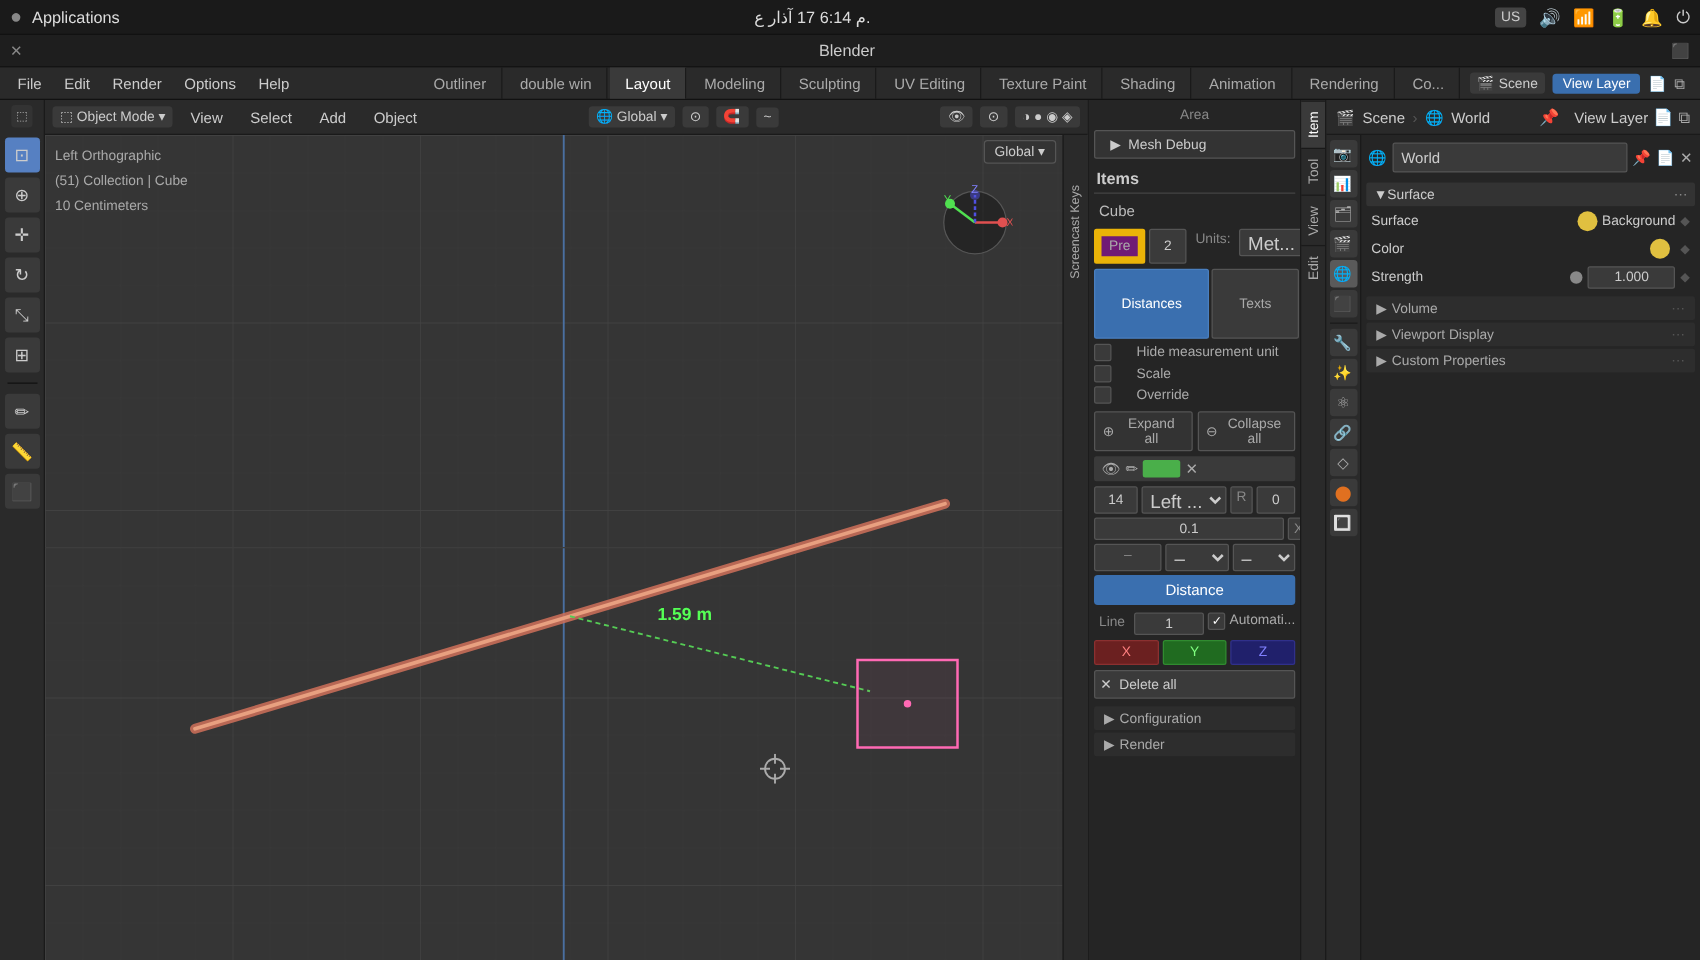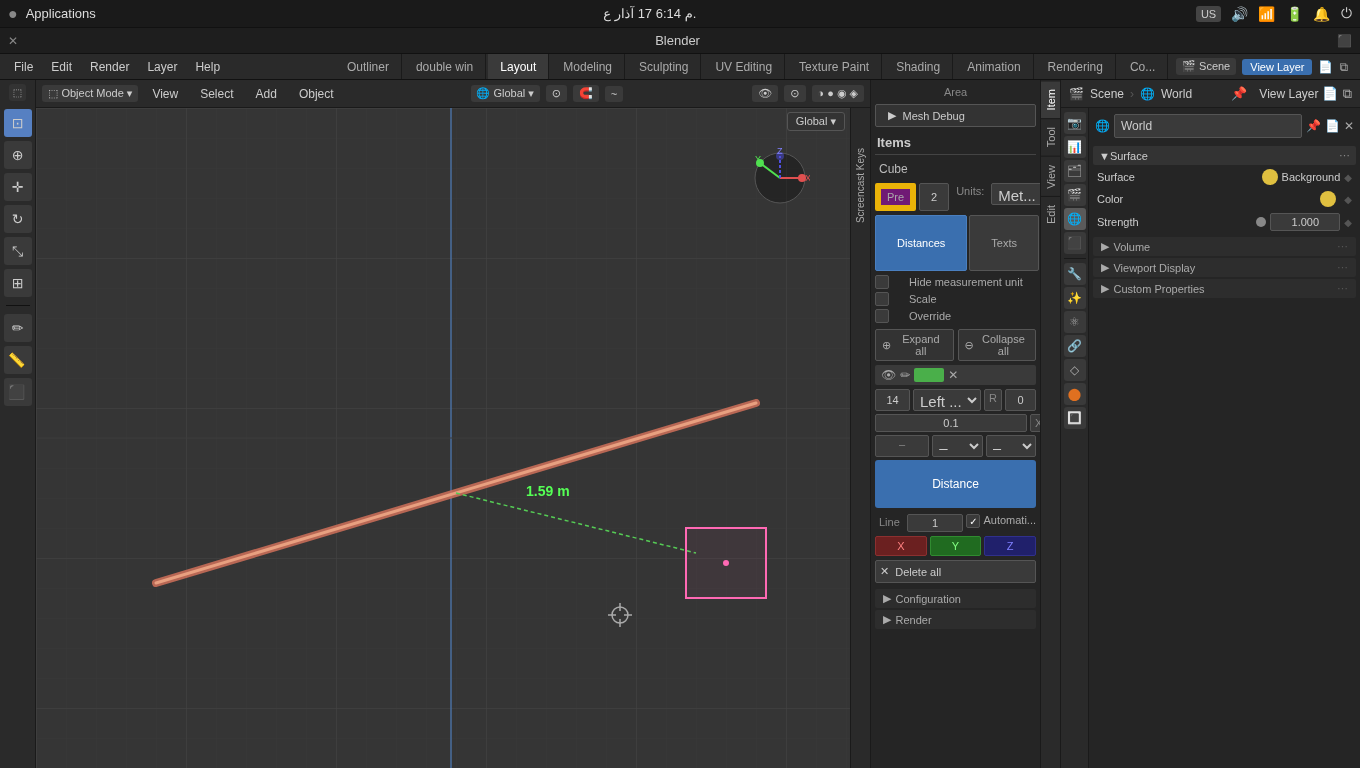--- a/index.html
+++ b/index.html
@@ -68,21 +68,21 @@
 
     
     ::-webkit-scrollbar { width: 6px; height: 6px; }
     ::-webkit-scrollbar-track { background: #1a1a1a; }
     ::-webkit-scrollbar-thumb { background: #555; border-radius: 3px; }
 
     
     .mesh-debug-btn { background: #333; border: 1px solid #555; border-radius: 2px; color: #ccc; font-size: 11px; padding: 4px 12px; cursor: pointer; width: 100%; margin-bottom: 4px; display: flex; align-items: center; gap: 6px; }
 
     
-    .distance-btn { background: #3a6faf; border: none; color: #fff; font-size: 12px; padding: 17px; width: 100%; border-radius: 3px; cursor: pointer; margin-bottom: 4px; }
+    .distance-btn { background: #3a6faf; border: none; color: #fff; font-size: 12px; padding: 5px; width: 100%; border-radius: 3px; cursor: pointer; margin-bottom: 4px; }
 
     
     .delete-btn { background: #3a3a3a; border: 1px solid #555; border-radius: 2px; color: #ccc; font-size: 11px; padding: 4px; cursor: pointer; width: 100%; display: flex; align-items: center; gap: 6px; }
 
     
     .exp-col-row { display: flex; gap: 4px; margin-bottom: 4px; }
     .exp-btn { flex: 1; background: #333; border: 1px solid #555; border-radius: 2px; color: #aaa; font-size: 11px; padding: 3px 6px; cursor: pointer; display: flex; align-items: center; gap: 4px; }
 
     
     .collection-row { background: #3a3a3a; border-radius: 2px; padding: 3px 6px; margin-bottom: 3px; display: flex; align-items: center; justify-content: space-between; }
@@ -123,21 +123,21 @@
 <div style="background:#1e1e1e; height:26px; display:flex; align-items:center; justify-content:space-between; padding:0 8px; border-bottom:1px solid #111;">
   <span style="color:#888; cursor:pointer;">✕</span>
   <span style="color:#ccc; font-size:13px;">Blender</span>
   <span style="color:#888; cursor:pointer;">⬛</span>
 </div>
 
 <div id="menu-bar">
   <span class="menu-item">File</span>
   <span class="menu-item">Edit</span>
   <span class="menu-item">Render</span>
-  <span class="menu-item">Layer</span>
+  <span class="menu-item">Options</span>
   <span class="menu-item">Help</span>
   <div style="flex:1;"></div>
 
   <span class="ws-tab">Outliner</span>
   <span class="ws-tab">double win</span>
   <span class="ws-tab active">Layout</span>
   <span class="ws-tab">Modeling</span>
   <span class="ws-tab">Sculpting</span>
   <span class="ws-tab">UV Editing</span>
   <span class="ws-tab">Texture Paint</span>
@@ -213,20 +213,25 @@
 
         <line x1="120" y1="475" x2="720" y2="295" stroke="#e8a080" stroke-width="3" stroke-linecap="round"></line>
 
         <line x1="420" y1="385" x2="660" y2="445" stroke="#55cc55" stroke-width="1.5" stroke-dasharray="4,3"></line>
 
         <rect x="650" y="420" width="80" height="70" fill="rgba(255,105,180,0.05)" stroke="#ff69b4" stroke-width="2"></rect>
 
         <circle cx="690" cy="455" r="3" fill="#ff69b4"></circle>
       </svg>
 
+      <div style="position:absolute; top:8px; left:8px; color:#aaa; font-size:11px; line-height:1.8; pointer-events:none;">
+        <div>Left Orthographic</div>
+        <div>(51) Collection | Cube</div>
+        <div>10 Centimeters</div>
+      </div>
 
       <div style="position:absolute; top:375px; left:490px; color:#55ff55; font-size:14px; font-weight:bold; pointer-events:none;">1.59 m</div>
 
       <div style="position:absolute; top:495px; left:572px; pointer-events:none;">
         <svg width="24" height="24" viewBox="0 0 24 24">
           <circle cx="12" cy="12" r="8" fill="none" stroke="#aaa" stroke-width="1.5"></circle>
           <line x1="12" y1="0" x2="12" y2="8" stroke="#aaa" stroke-width="1.5"></line>
           <line x1="12" y1="16" x2="12" y2="24" stroke="#aaa" stroke-width="1.5"></line>
           <line x1="0" y1="12" x2="8" y2="12" stroke="#aaa" stroke-width="1.5"></line>
           <line x1="16" y1="12" x2="24" y2="12" stroke="#aaa" stroke-width="1.5"></line>

